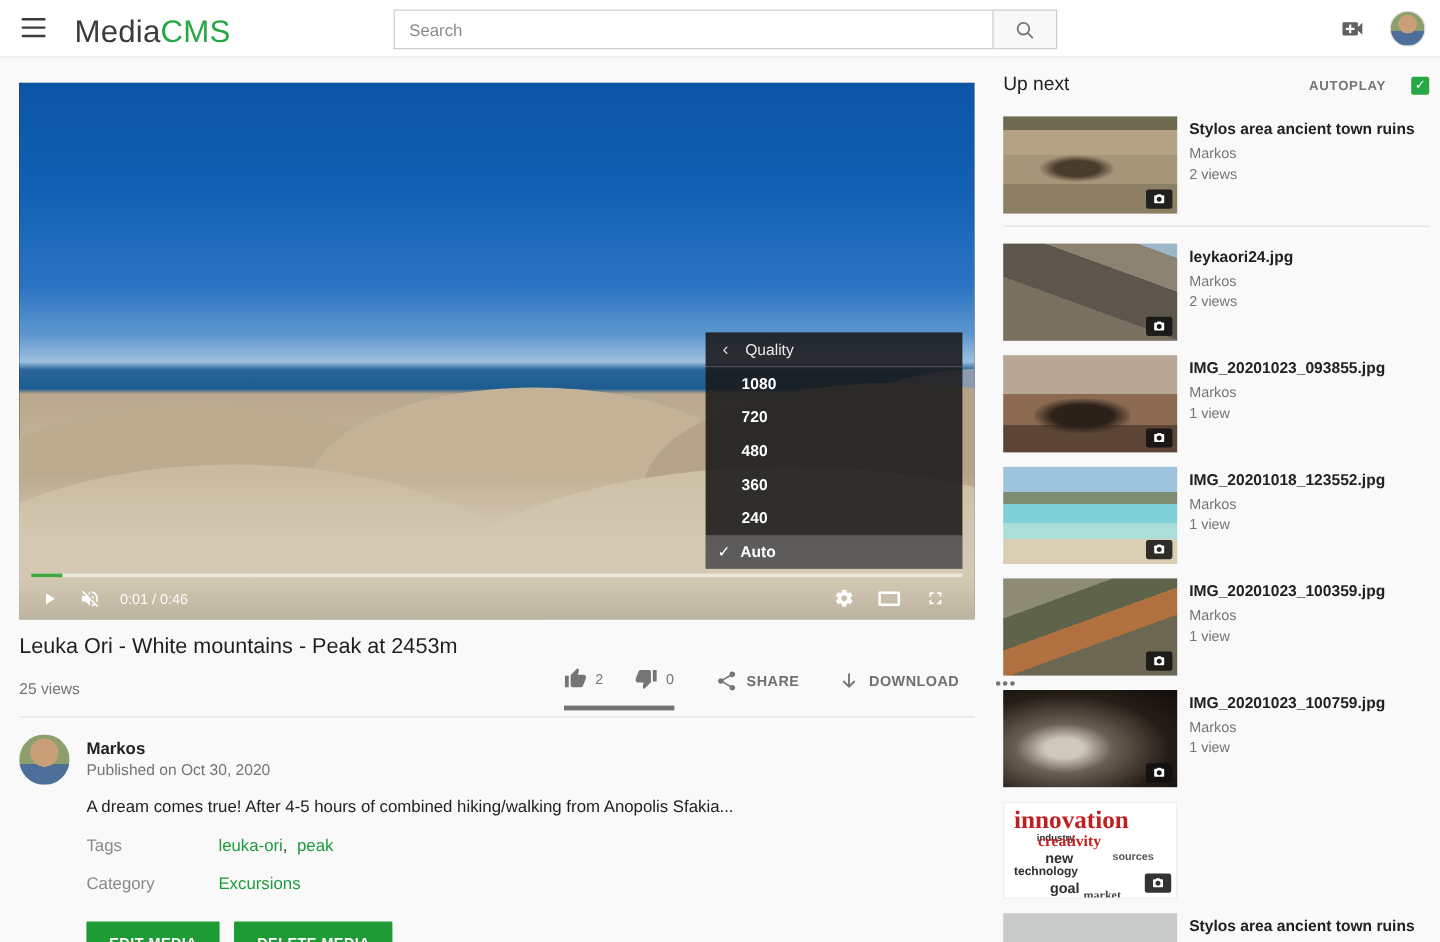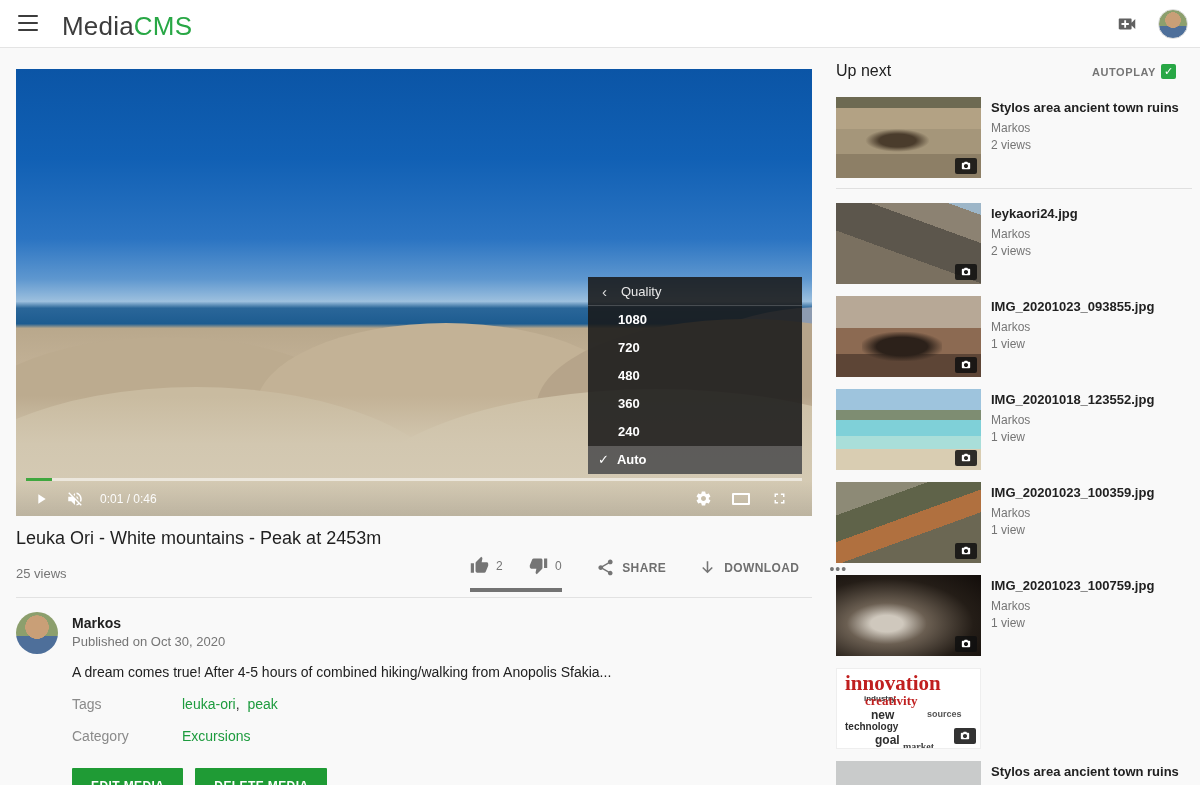--- a/index.html
+++ b/index.html
@@ -107,21 +107,21 @@
   .glink { color:#1d9b3e; text-decoration:none; cursor:pointer; }
   .comma { color:#333; }
   .btnrow { position:absolute; left:72px; top:720px; display:flex; gap:12px; }
   .gbtn { background:#1f9b35; color:#fff; font-size:12px; font-weight:bold; letter-spacing:.4px;
     border:none; padding:11px 19px; cursor:pointer; border-radius:1px; }
 
   
   .sidebar { position:absolute; left:836px; top:0; width:356px; height:737px; }
   .upnext-head { position:absolute; left:0; top:14px; width:356px; height:20px; }
   .upnext-title { font-size:16px; color:#212121; }
-  .autoplay { position:absolute; right:16px; top:2px; display:flex; align-items:center; gap:5px; }
+  .autoplay { position:absolute; right:1px; top:2px; display:flex; align-items:center; gap:21px; }
   .autoplay-label { font-size:11px; font-weight:bold; letter-spacing:.6px; color:#757575; }
   .checkbox { width:15px; height:15px; background:#28a745; border-radius:2px; color:#fff;
     font-size:11px; line-height:15px; text-align:center; cursor:pointer; }
   .itemlist { position:absolute; left:0; top:49px; width:356px; }
   .upnext-item { display:flex; gap:10px; margin-bottom:12px; cursor:pointer; }
   .sep { height:1px; background:#e0e0e0; margin:-2px 0 14px 0; }
   .thumb { position:relative; width:145px; height:81px; flex:none; background:#ccc; }
   .badge { position:absolute; right:4px; bottom:4px; width:22px; height:16px; background:rgba(15,15,15,0.85);
     border-radius:2px; display:flex; align-items:center; justify-content:center; color:#fff; }
   .badge svg { width:10px; height:10px; }
@@ -160,20 +160,31 @@
 
 <div class="topbar">
   <div class="hamburger">
       <span></span>
       <span></span>
       <span></span>
     </div>
   <div class="logo">
     <span class="lm">Media</span><span class="lc">CMS</span>
   </div>
+  <div class="searchwrap">
+    <input type="text" placeholder="Search" style="">
+    <div class="searchbtn">
+      <span>
+        <svg width="18" height="18" viewBox="0 0 24 24" fill="none" stroke="#757575" stroke-width="2">
+          <circle cx="10.5" cy="10.5" r="6.5"></circle>
+            <line x1="15.5" y1="15.5" x2="21" y2="21"></line>
+        </svg>
+      </span>
+    </div>
+  </div>
   <div class="uploadicon">
     <span>
       <svg width="22" height="22" viewBox="0 0 24 24" fill="#606060">
         <path d="M17 10.5V7c0-.55-.45-1-1-1H4c-.55 0-1 .45-1 1v10c0 .55.45 1 1 1h12c.55 0 1-.45 1-1v-3.5l4 4v-11l-4 4zM14 13h-3v3H9v-3H6v-2h3V8h2v3h3v2z"></path>
       </svg>
     </span>
   </div>
   <div class="avatar"></div>
 </div>
 

